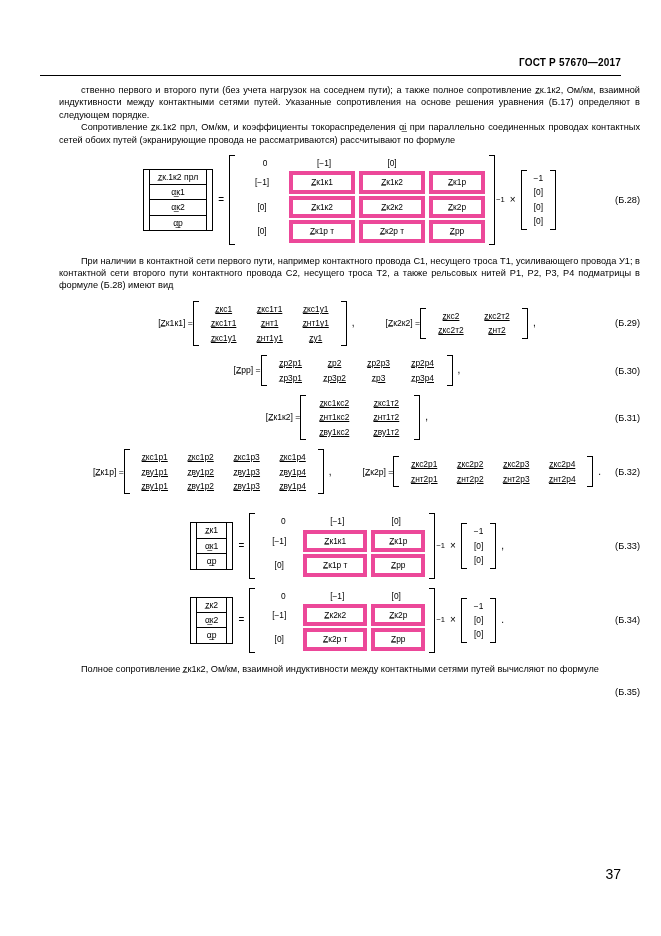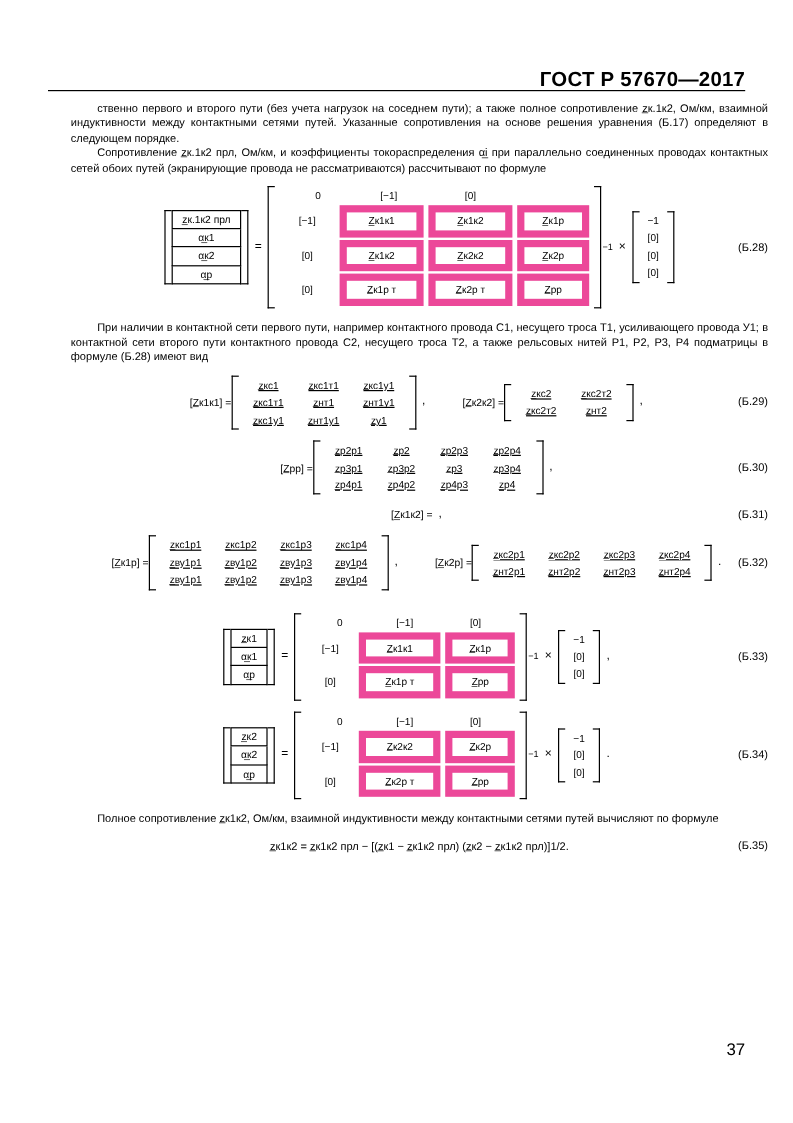--- a/index.html
+++ b/index.html
@@ -21,21 +21,21 @@
     height: 936px;
     box-sizing: border-box;
     padding: 0;
   }
   .header {
     position: absolute;
     right: 40px;
     top: 57px;
     font-family: "Liberation Sans", sans-serif;
     font-weight: bold;
-    font-size: 17px;
+    font-size: 10px;
     letter-spacing: 0.2px;
   }
   .header-rule {
     position: absolute;
     left: 40px;
     right: 40px;
     top: 75px;
     height: 1px;
     background: #000;
   }
@@ -114,21 +114,21 @@
   }
   .cell {
     padding: 1px 5px;
     font-size: 8.4px;
     font-family: "Liberation Sans", sans-serif;
     white-space: nowrap;
     text-align: center;
     position: relative;
   }
   .cell.boxed {
-    border: 6px solid #ec4899;
+    border: 4px solid #ec4899;
     margin: 1px 2px;
     padding: 1px 5px;
   }
   .cell.ul { text-decoration: underline; }
   .stack-cell {
     border: 1px solid #000;
     margin: 0;
     padding: 1px 8px;
     font-size: 8.6px;
     font-family: "Liberation Sans", sans-serif;
@@ -313,37 +313,49 @@
               <span class="cell ul" style="min-width:34px">z̲р2</span>
               <span class="cell ul" style="min-width:34px">z̲р2р3</span>
               <span class="cell ul" style="min-width:34px">z̲р2р4</span>
             </span>
             <span class="r">
               <span class="cell ul" style="min-width:34px">z̲р3р1</span>
               <span class="cell ul" style="min-width:34px">z̲р3р2</span>
               <span class="cell ul" style="min-width:34px">z̲р3</span>
               <span class="cell ul" style="min-width:34px">z̲р3р4</span>
             </span>
-            <span class="r">
-              <span class="cell ul" style="min-width:34px">z̲р4р1</span>
-              <span class="cell ul" style="min-width:34px">z̲р4р2</span>
-              <span class="cell ul" style="min-width:34px">z̲р4р3</span>
-              <span class="cell ul" style="min-width:34px">z̲р4</span>
-            </span>
           </span>
           <span class="brk r"></span>
         </span>
         <span class="op">,</span>
       </div>
       <div class="formula-tag">(Б.30)</div>
     </div>
 
     <div class="formula-row">
       <div class="formula-body">
         <span class="lbl">[Z̲к1к2] =</span>
+        <span class="mat">
+          <span class="brk"></span>
+          <span class="rows">
+            <span class="r">
+              <span class="cell ul" style="min-width:42px">z̲кс1кс2</span>
+              <span class="cell ul" style="min-width:42px">z̲кс1т2</span>
+            </span>
+            <span class="r">
+              <span class="cell ul" style="min-width:42px">z̲нт1кс2</span>
+              <span class="cell ul" style="min-width:42px">z̲нт1т2</span>
+            </span>
+            <span class="r">
+              <span class="cell ul" style="min-width:42px">z̲ву1кс2</span>
+              <span class="cell ul" style="min-width:42px">z̲ву1т2</span>
+            </span>
+          </span>
+          <span class="brk r"></span>
+        </span>
         <span class="op">,</span>
       </div>
       <div class="formula-tag">(Б.31)</div>
     </div>
 
     <div class="formula-row">
       <div class="formula-body eqgroup">
         <span class="matwrap">
           <span class="lbl">[Z̲к1р] =</span>
           <span class="mat">
@@ -507,22 +519,19 @@
         </span>
         <span class="op">.</span>
       </div>
       <div class="formula-tag">(Б.34)</div>
     </div>
 
     <div class="spacer"></div>
     <p class="para">Полное сопротивление z̲к1к2, Ом/км, взаимной индуктивности между контактными сетями путей вычисляют по формуле</p>
 
     <div class="formula-row">
-      <div class="formula-body">
-        <span class="inline-eq">z̲к1к2 = z̲к1к2 прл − [(z̲к1 − z̲к1к2 прл) (z̲к2 − z̲к1к2 прл)]1/2.</span>
-      </div>
       <div class="formula-tag">(Б.35)</div>
     </div>
 
   </div>
 
   <div class="pagenum">37</div>
 </div>
 
 </body></html>

